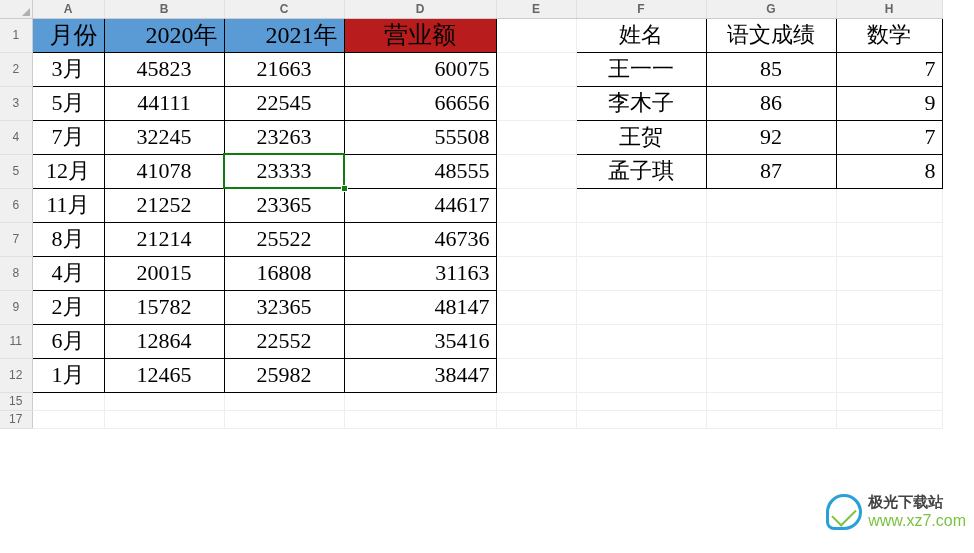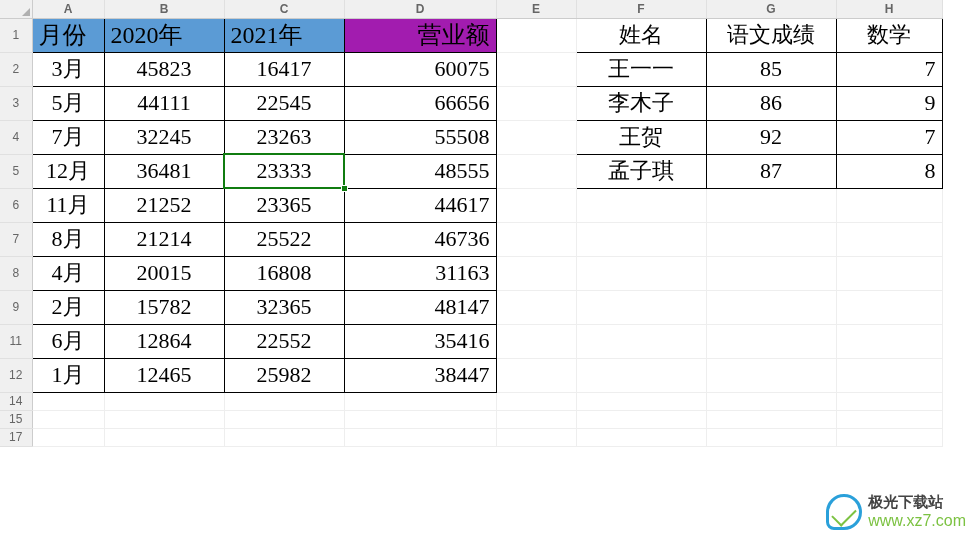--- a/index.html
+++ b/index.html
@@ -78,26 +78,26 @@
   .emptycell {
     height: 34px;
     border-right: 1px solid #eee;
     border-bottom: 1px solid #eee;
     background: #fff;
   }
   .smallrow .emptycell, .smallrow .row-hdr-col { height: 18px; }
   .hdr-blue {
     background: #5b9bd5;
     color: #000;
-    text-align: left;
+    text-align: right;
     font-size: 24px;
   }
   .hdr-left {
-    background: #a21caf;
-    text-align: right;
+    background: #b91c1c;
+    text-align: center;
     padding-left: 6px;
     font-size: 24px;
   }
   .t-center { text-align: center; }
   .t-right { text-align: right; }
 
   .selected {
     outline: 2px solid #107c10;
     outline-offset: -1px;
     position: relative;
@@ -167,21 +167,21 @@
         <td class="datacell cD hdr-left">营业额</td>
         <td class="emptycell cE"></td>
         <td class="datacell cF t-center">姓名</td>
         <td class="datacell cG t-center">语文成绩</td>
         <td class="datacell cH t-center">数学</td>
       </tr>
       <tr>
         <td class="row-hdr-col">2</td>
         <td class="datacell cA t-center">3月</td>
         <td class="datacell cB t-center">45823</td>
-        <td class="datacell cC t-center">16417</td>
+        <td class="datacell cC t-center">21663</td>
         <td class="datacell cD t-right">60075</td>
         <td class="emptycell cE"></td>
         <td class="datacell cF t-center">王一一</td>
         <td class="datacell cG t-center">85</td>
         <td class="datacell cH t-right">7</td>
       </tr>
       <tr>
         <td class="row-hdr-col">3</td>
         <td class="datacell cA t-center">5月</td>
         <td class="datacell cB t-center">44111</td>
@@ -199,21 +199,21 @@
         <td class="datacell cC t-center">23263</td>
         <td class="datacell cD t-right">55508</td>
         <td class="emptycell cE"></td>
         <td class="datacell cF t-center">王贺</td>
         <td class="datacell cG t-center">92</td>
         <td class="datacell cH t-right">7</td>
       </tr>
       <tr>
         <td class="row-hdr-col">5</td>
         <td class="datacell cA t-center">12月</td>
-        <td class="datacell cB t-center">36481</td>
+        <td class="datacell cB t-center">41078</td>
         <td class="datacell cC t-center selected">23333<div class="fill-handle"></div></td>
         <td class="datacell cD t-right">48555</td>
         <td class="emptycell cE"></td>
         <td class="datacell cF t-center">孟子琪</td>
         <td class="datacell cG t-center">87</td>
         <td class="datacell cH t-right">8</td>
       </tr>
       <tr>
         <td class="row-hdr-col">6</td>
         <td class="datacell cA t-center">11月</td>
@@ -268,31 +268,20 @@
         <td class="emptycell cF"></td>
         <td class="emptycell cG"></td>
         <td class="emptycell cH"></td>
       </tr>
       <tr>
         <td class="row-hdr-col">12</td>
         <td class="datacell cA t-center">1月</td>
         <td class="datacell cB t-center">12465</td>
         <td class="datacell cC t-center">25982</td>
         <td class="datacell cD t-right">38447</td>
-        <td class="emptycell cE"></td>
-        <td class="emptycell cF"></td>
-        <td class="emptycell cG"></td>
-        <td class="emptycell cH"></td>
-      </tr>
-      <tr class="smallrow">
-        <td class="row-hdr-col">14</td>
-        <td class="emptycell cA"></td>
-        <td class="emptycell cB"></td>
-        <td class="emptycell cC"></td>
-        <td class="emptycell cD"></td>
         <td class="emptycell cE"></td>
         <td class="emptycell cF"></td>
         <td class="emptycell cG"></td>
         <td class="emptycell cH"></td>
       </tr>
       <tr class="smallrow">
         <td class="row-hdr-col">15</td>
         <td class="emptycell cA"></td>
         <td class="emptycell cB"></td>
         <td class="emptycell cC"></td>

